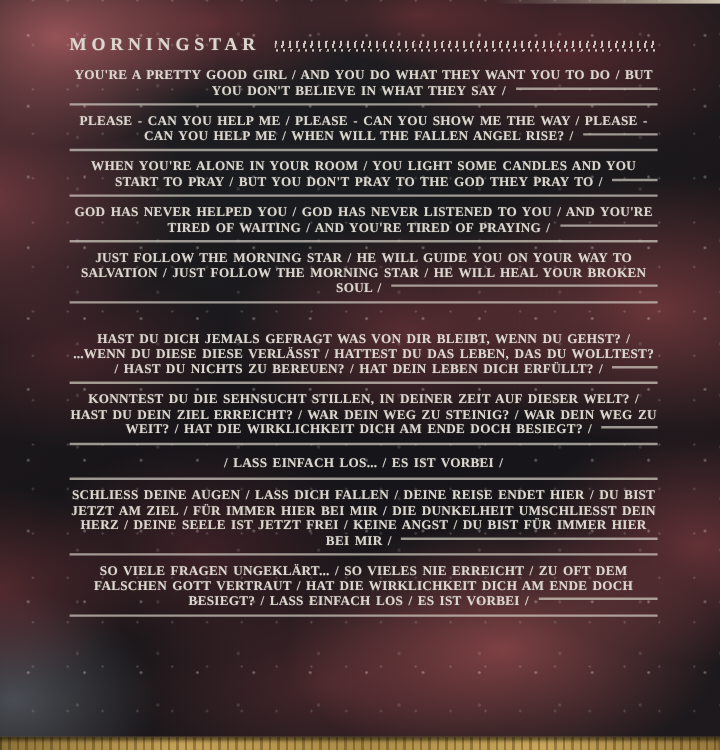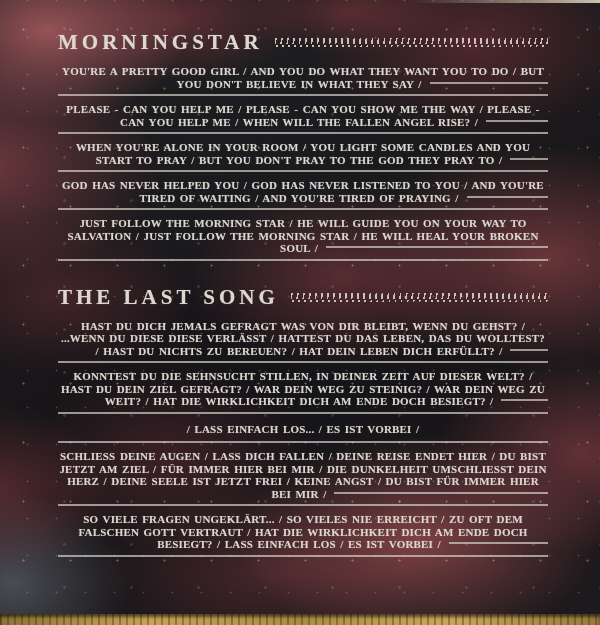--- a/index.html
+++ b/index.html
@@ -50,21 +50,21 @@
     position:absolute; left:0; right:0; bottom:0; height:11px;
     background-image:
       repeating-linear-gradient(90deg, rgba(60,40,10,0.35) 0 2px, rgba(60,40,10,0) 2px 7px),
       linear-gradient(90deg, #8d7338, #c6a258 25%, #ab8c46 50%, #c9a65b 75%, #97793c);
     box-shadow: inset 0 3px 3px rgba(0,0,0,0.55);
   }
   
   .content { position:relative; z-index:1; padding:30px 52px 0 58px; }
   .song-title {
     display:flex; align-items:center; margin:0 0 10px 0;
-    color:#ddd8cf; font-size:21px; font-weight:bold; letter-spacing:4px;
+    color:#ddd8cf; font-size:15px; font-weight:bold; letter-spacing:4px;
     text-shadow:0 0 1px rgba(235,230,220,0.45); white-space:nowrap;
   }
   .title-dots {
     flex:1; height:9px; margin-left:12px; opacity:0.92;
     background-image:
       repeating-linear-gradient(97deg, #d6d0c6 0 1.7px, rgba(0,0,0,0) 1.7px 6px),
       repeating-linear-gradient(97deg, #d6d0c6 0 1.7px, rgba(0,0,0,0) 1.7px 6px);
     background-size:100% 6px, 100% 2px;
     background-position:0 0, 1px 100%;
     background-repeat:no-repeat;
@@ -115,29 +115,25 @@
         </div>
         <div class="verse">
           <p><span class="vt">GOD HAS NEVER HELPED YOU / GOD HAS NEVER LISTENED TO YOU / AND YOU'RE TIRED OF WAITING / AND YOU'RE TIRED OF PRAYING /</span><span class="tail"></span></p>
         </div>
         <div class="verse">
           <p><span class="vt">JUST FOLLOW THE MORNING STAR / HE WILL GUIDE YOU ON YOUR WAY TO SALVATION / JUST FOLLOW THE MORNING STAR / HE WILL HEAL YOUR BROKEN SOUL /</span><span class="tail"></span></p>
         </div>
       </section>
 
       <section class="song song-2">
-        <h1 class="song-title">
-          <span>THE LAST SONG</span>
-          <span class="title-dots"></span>
-        </h1>
         <div class="verse">
           <p><span class="vt">HAST DU DICH JEMALS GEFRAGT WAS VON DIR BLEIBT, WENN DU GEHST? / ...WENN DU DIESE DIESE VERLÄSST / HATTEST DU DAS LEBEN, DAS DU WOLLTEST? / HAST DU NICHTS ZU BEREUEN? / HAT DEIN LEBEN DICH ERFÜLLT? /</span><span class="tail"></span></p>
         </div>
         <div class="verse">
-          <p><span class="vt">KONNTEST DU DIE SEHNSUCHT STILLEN, IN DEINER ZEIT AUF DIESER WELT? / HAST DU DEIN ZIEL GEFRAGT? / WAR DEIN WEG ZU STEINIG? / WAR DEIN WEG ZU WEIT? / HAT DIE WIRKLICHKEIT DICH AM ENDE DOCH BESIEGT? /</span><span class="tail"></span></p>
+          <p><span class="vt">KONNTEST DU DIE SEHNSUCHT STILLEN, IN DEINER ZEIT AUF DIESER WELT? / HAST DU DEIN ZIEL ERREICHT? / WAR DEIN WEG ZU STEINIG? / WAR DEIN WEG ZU WEIT? / HAT DIE WIRKLICHKEIT DICH AM ENDE DOCH BESIEGT? /</span><span class="tail"></span></p>
         </div>
         <div class="verse center">
           <p>
               <span class="sideline left"></span>
               <span class="vt">/ LASS EINFACH LOS... / ES IST VORBEI /</span>
               <span class="sideline right"></span>
             </p>
         </div>
         <div class="verse">
           <p><span class="vt">SCHLIESS DEINE AUGEN / LASS DICH FALLEN / DEINE REISE ENDET HIER / DU BIST JETZT AM ZIEL / FÜR IMMER HIER BEI MIR / DIE DUNKELHEIT UMSCHLIESST DEIN HERZ / DEINE SEELE IST JETZT FREI / KEINE ANGST / DU BIST FÜR IMMER HIER BEI MIR /</span><span class="tail"></span></p>

